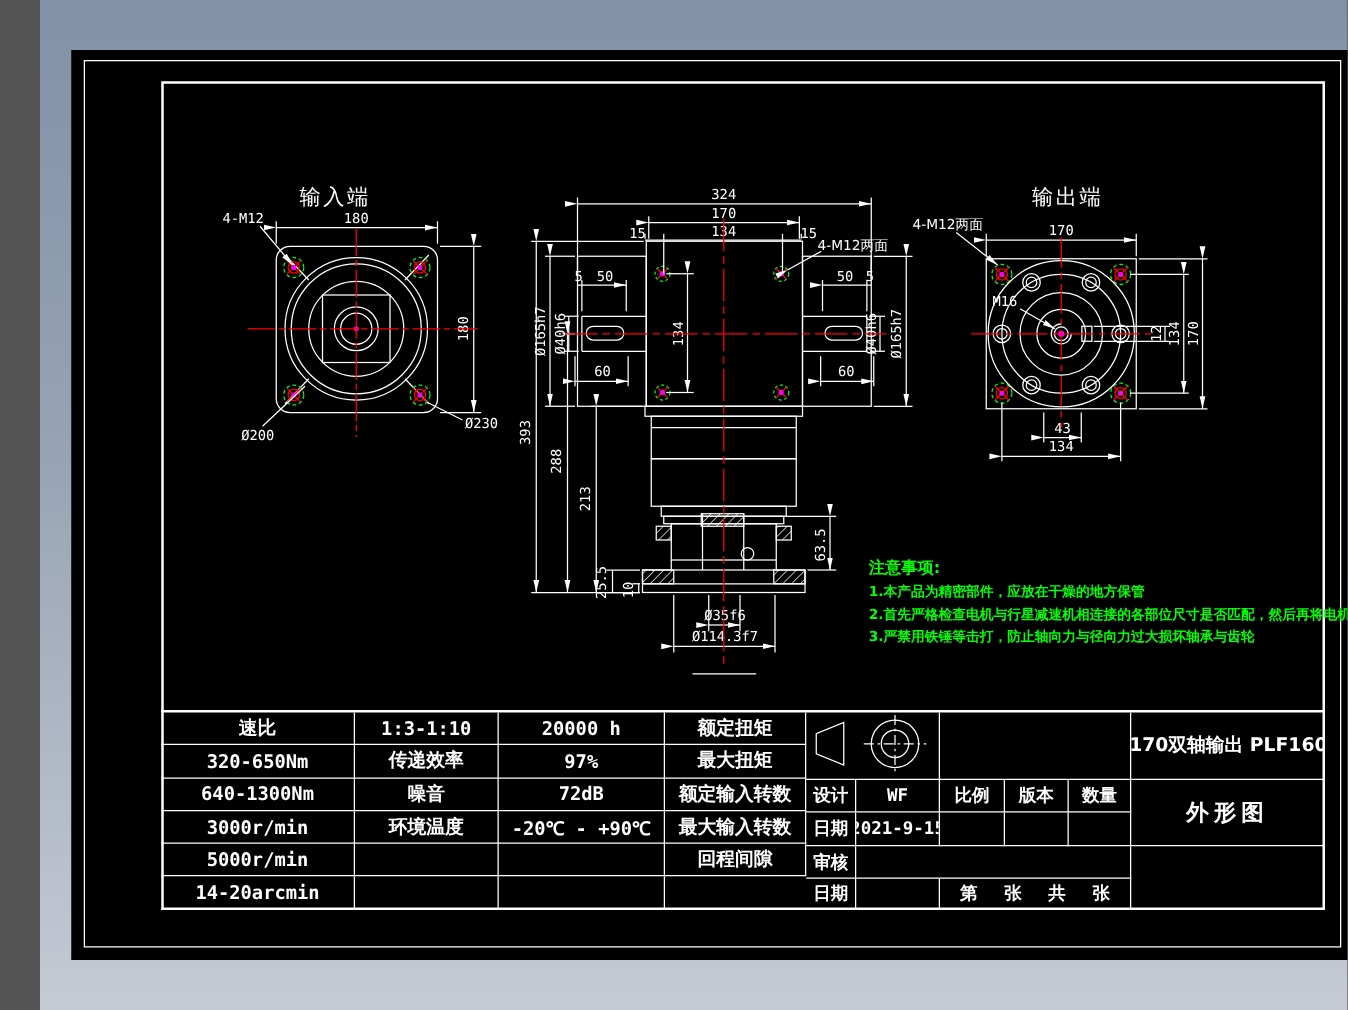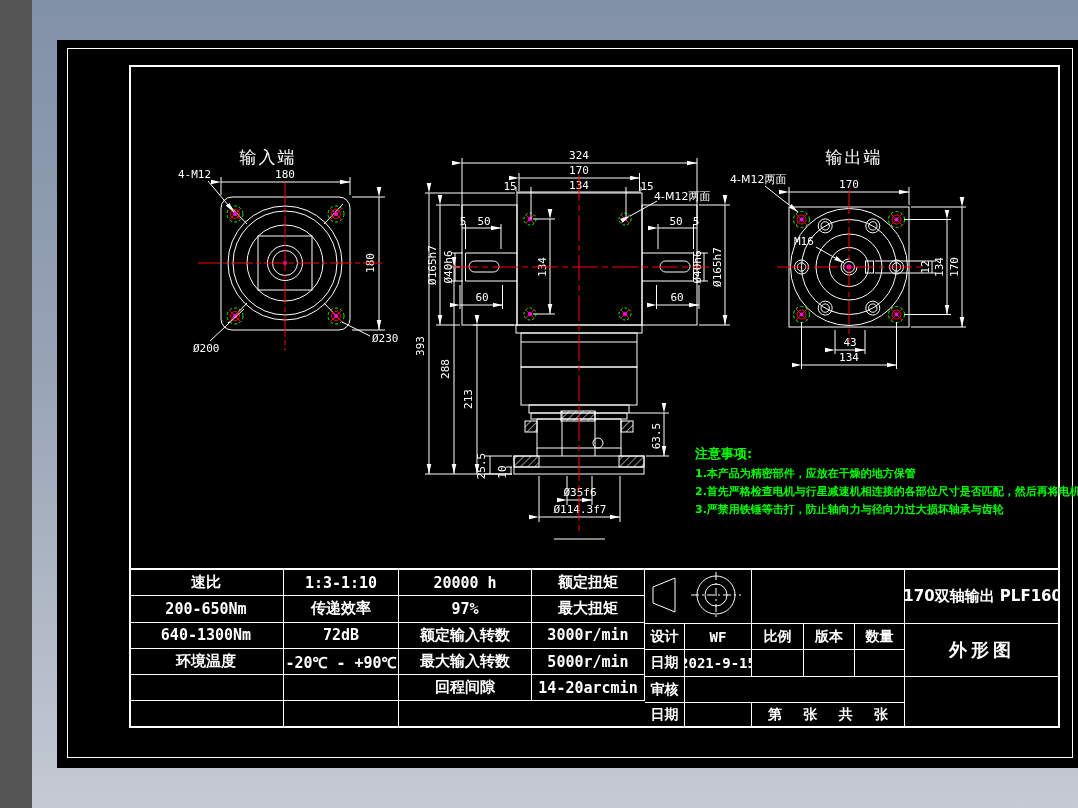--- a/index.html
+++ b/index.html
@@ -324,25 +324,26 @@
     <div class="nl">2.首先严格检查电机与行星减速机相连接的各部位尺寸是否匹配，然后再将电机与行星减速机自然连接</div>
     <div class="nl">3.严禁用铁锤等击打，防止轴向力与径向力过大损坏轴承与齿轮</div>
   </div>
 
   <div id="tables">
     <div id="spec">
       <div class="c">速比</div>
       <div class="c val">1:3-1:10</div>
       <div class="c val">20000 h</div>
       <div class="c">额定扭矩</div>
-      <div class="c val">200-650Nm</div>
+      <div class="c val">320-650Nm</div>
       <div class="c">传递效率</div>
       <div class="c val">97%</div>
       <div class="c">最大扭矩</div>
       <div class="c val">640-1300Nm</div>
+      <div class="c">噪音</div>
       <div class="c val">72dB</div>
       <div class="c">额定输入转数</div>
       <div class="c val">3000r/min</div>
       <div class="c">环境温度</div>
       <div class="c val">-20℃ - +90℃</div>
       <div class="c">最大输入转数</div>
       <div class="c val">5000r/min</div>
       <div class="c"></div>
       <div class="c val"></div>
       <div class="c">回程间隙</div>

